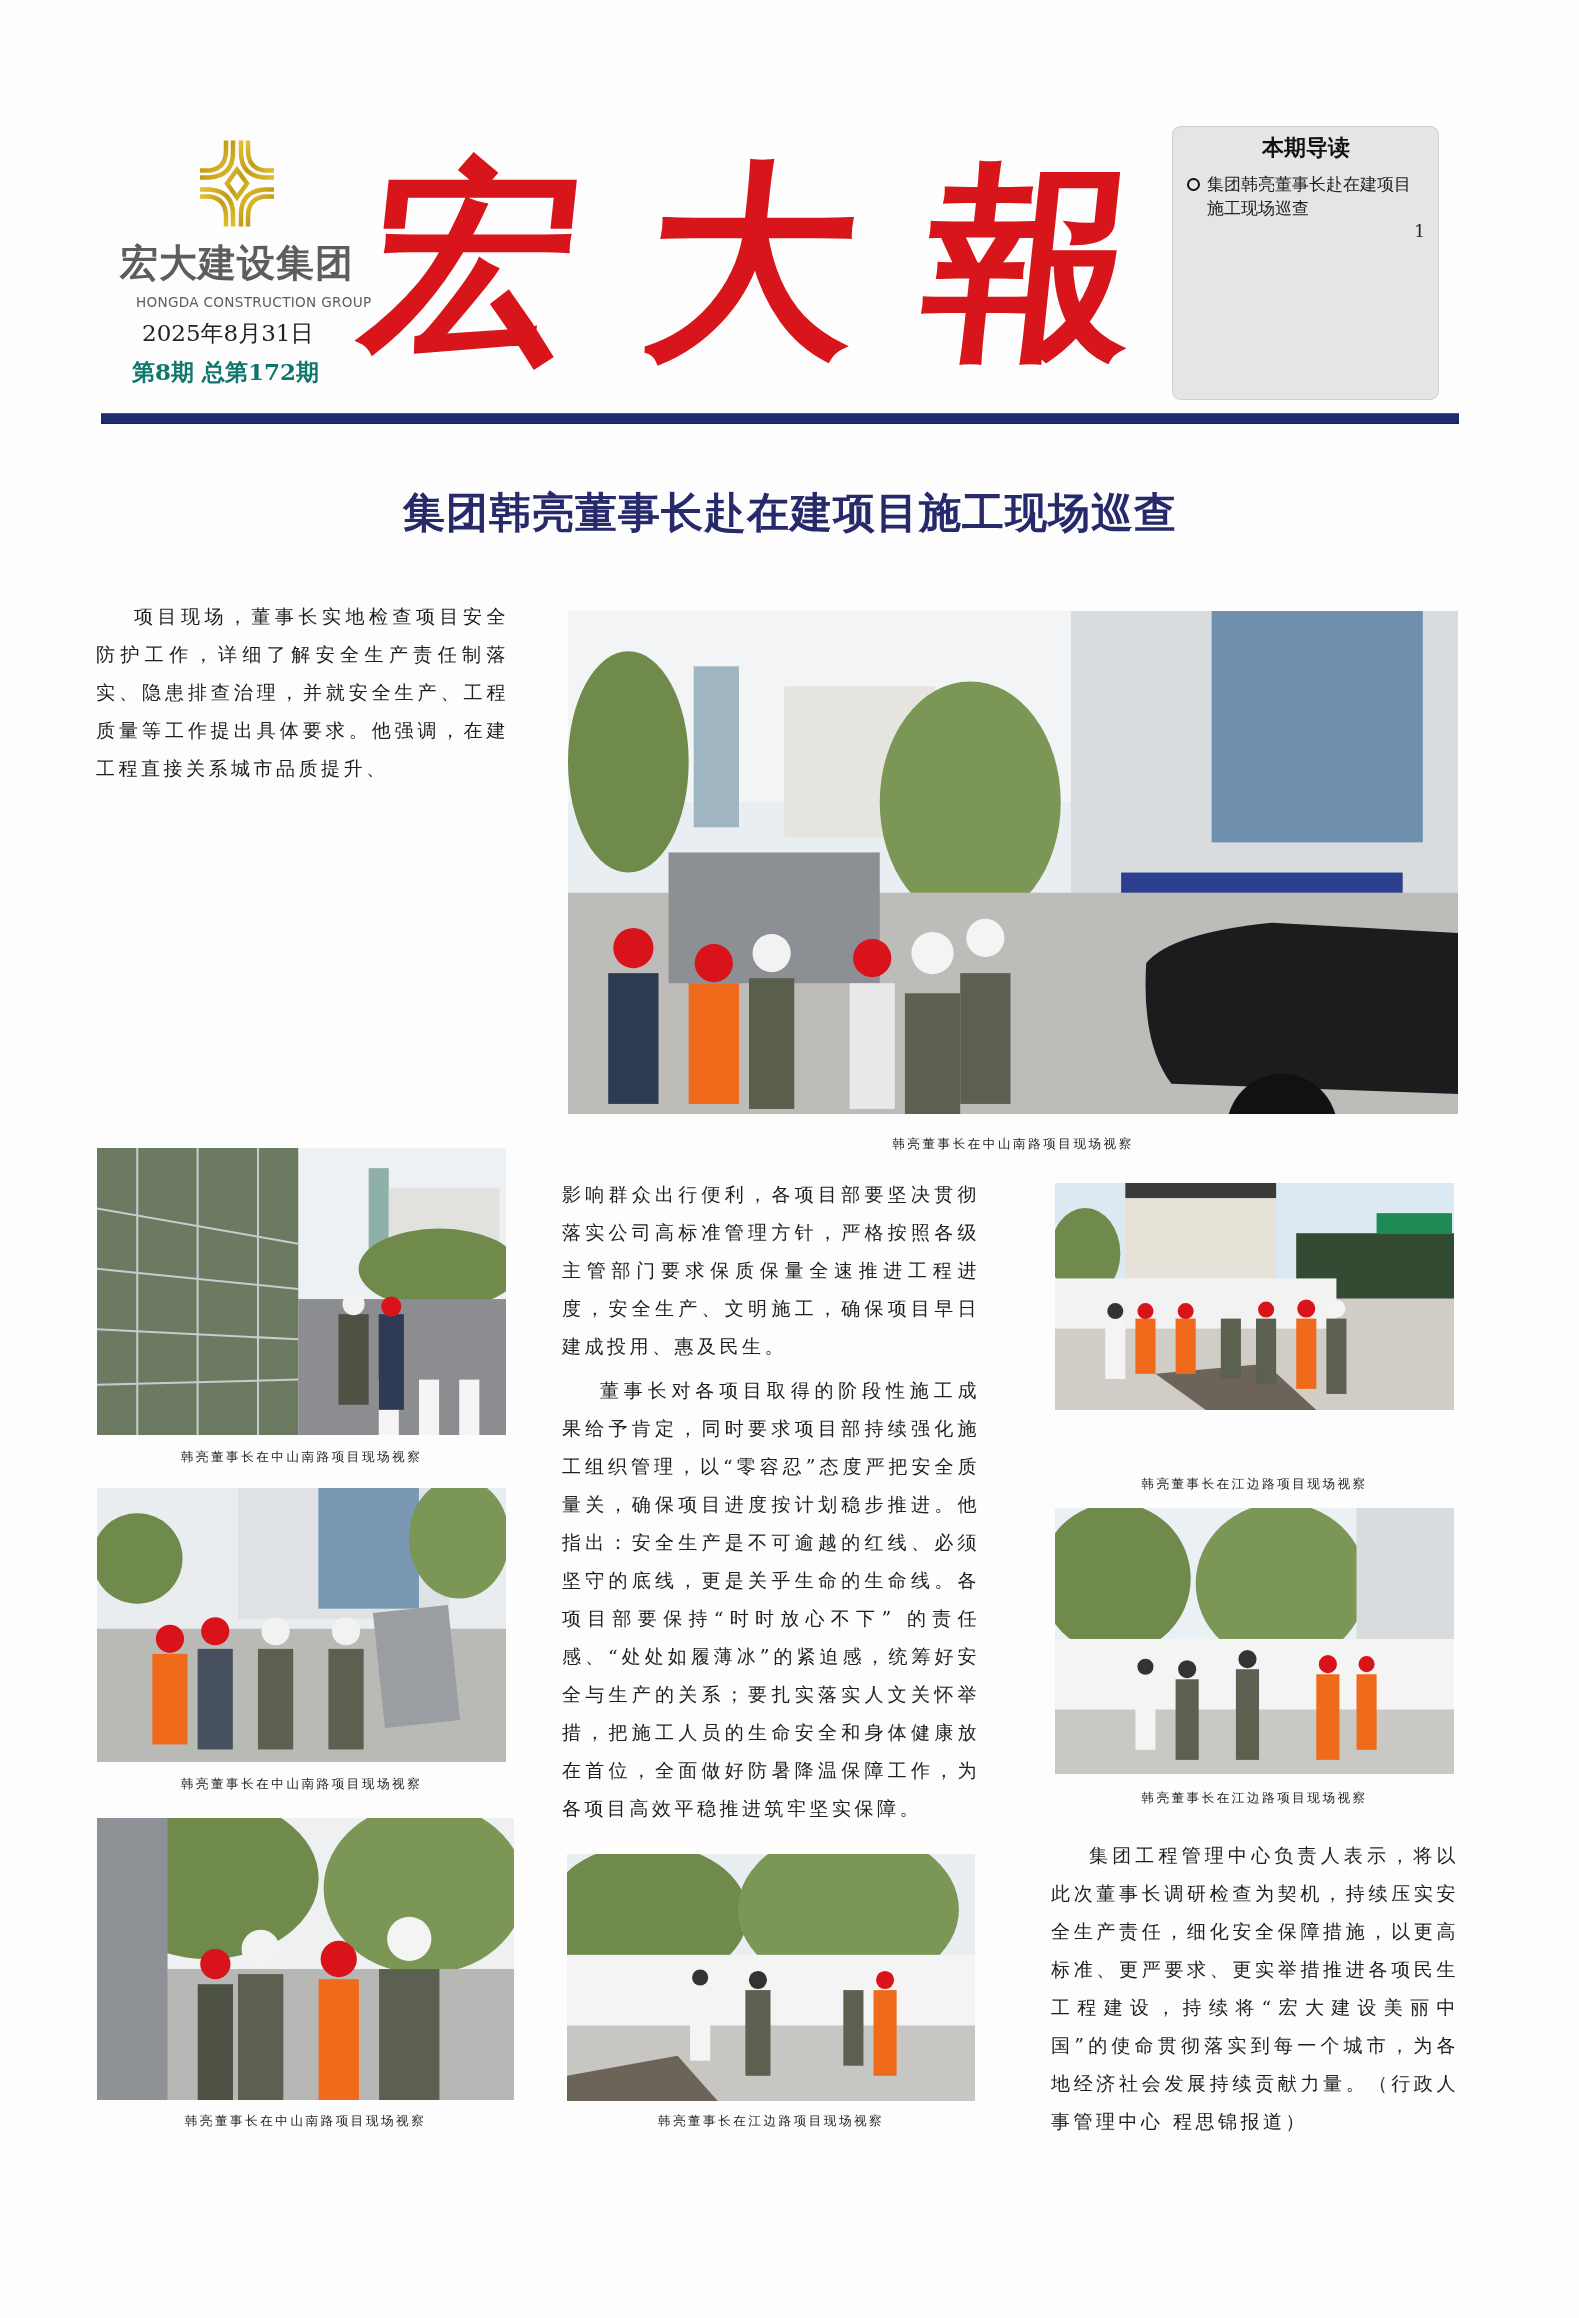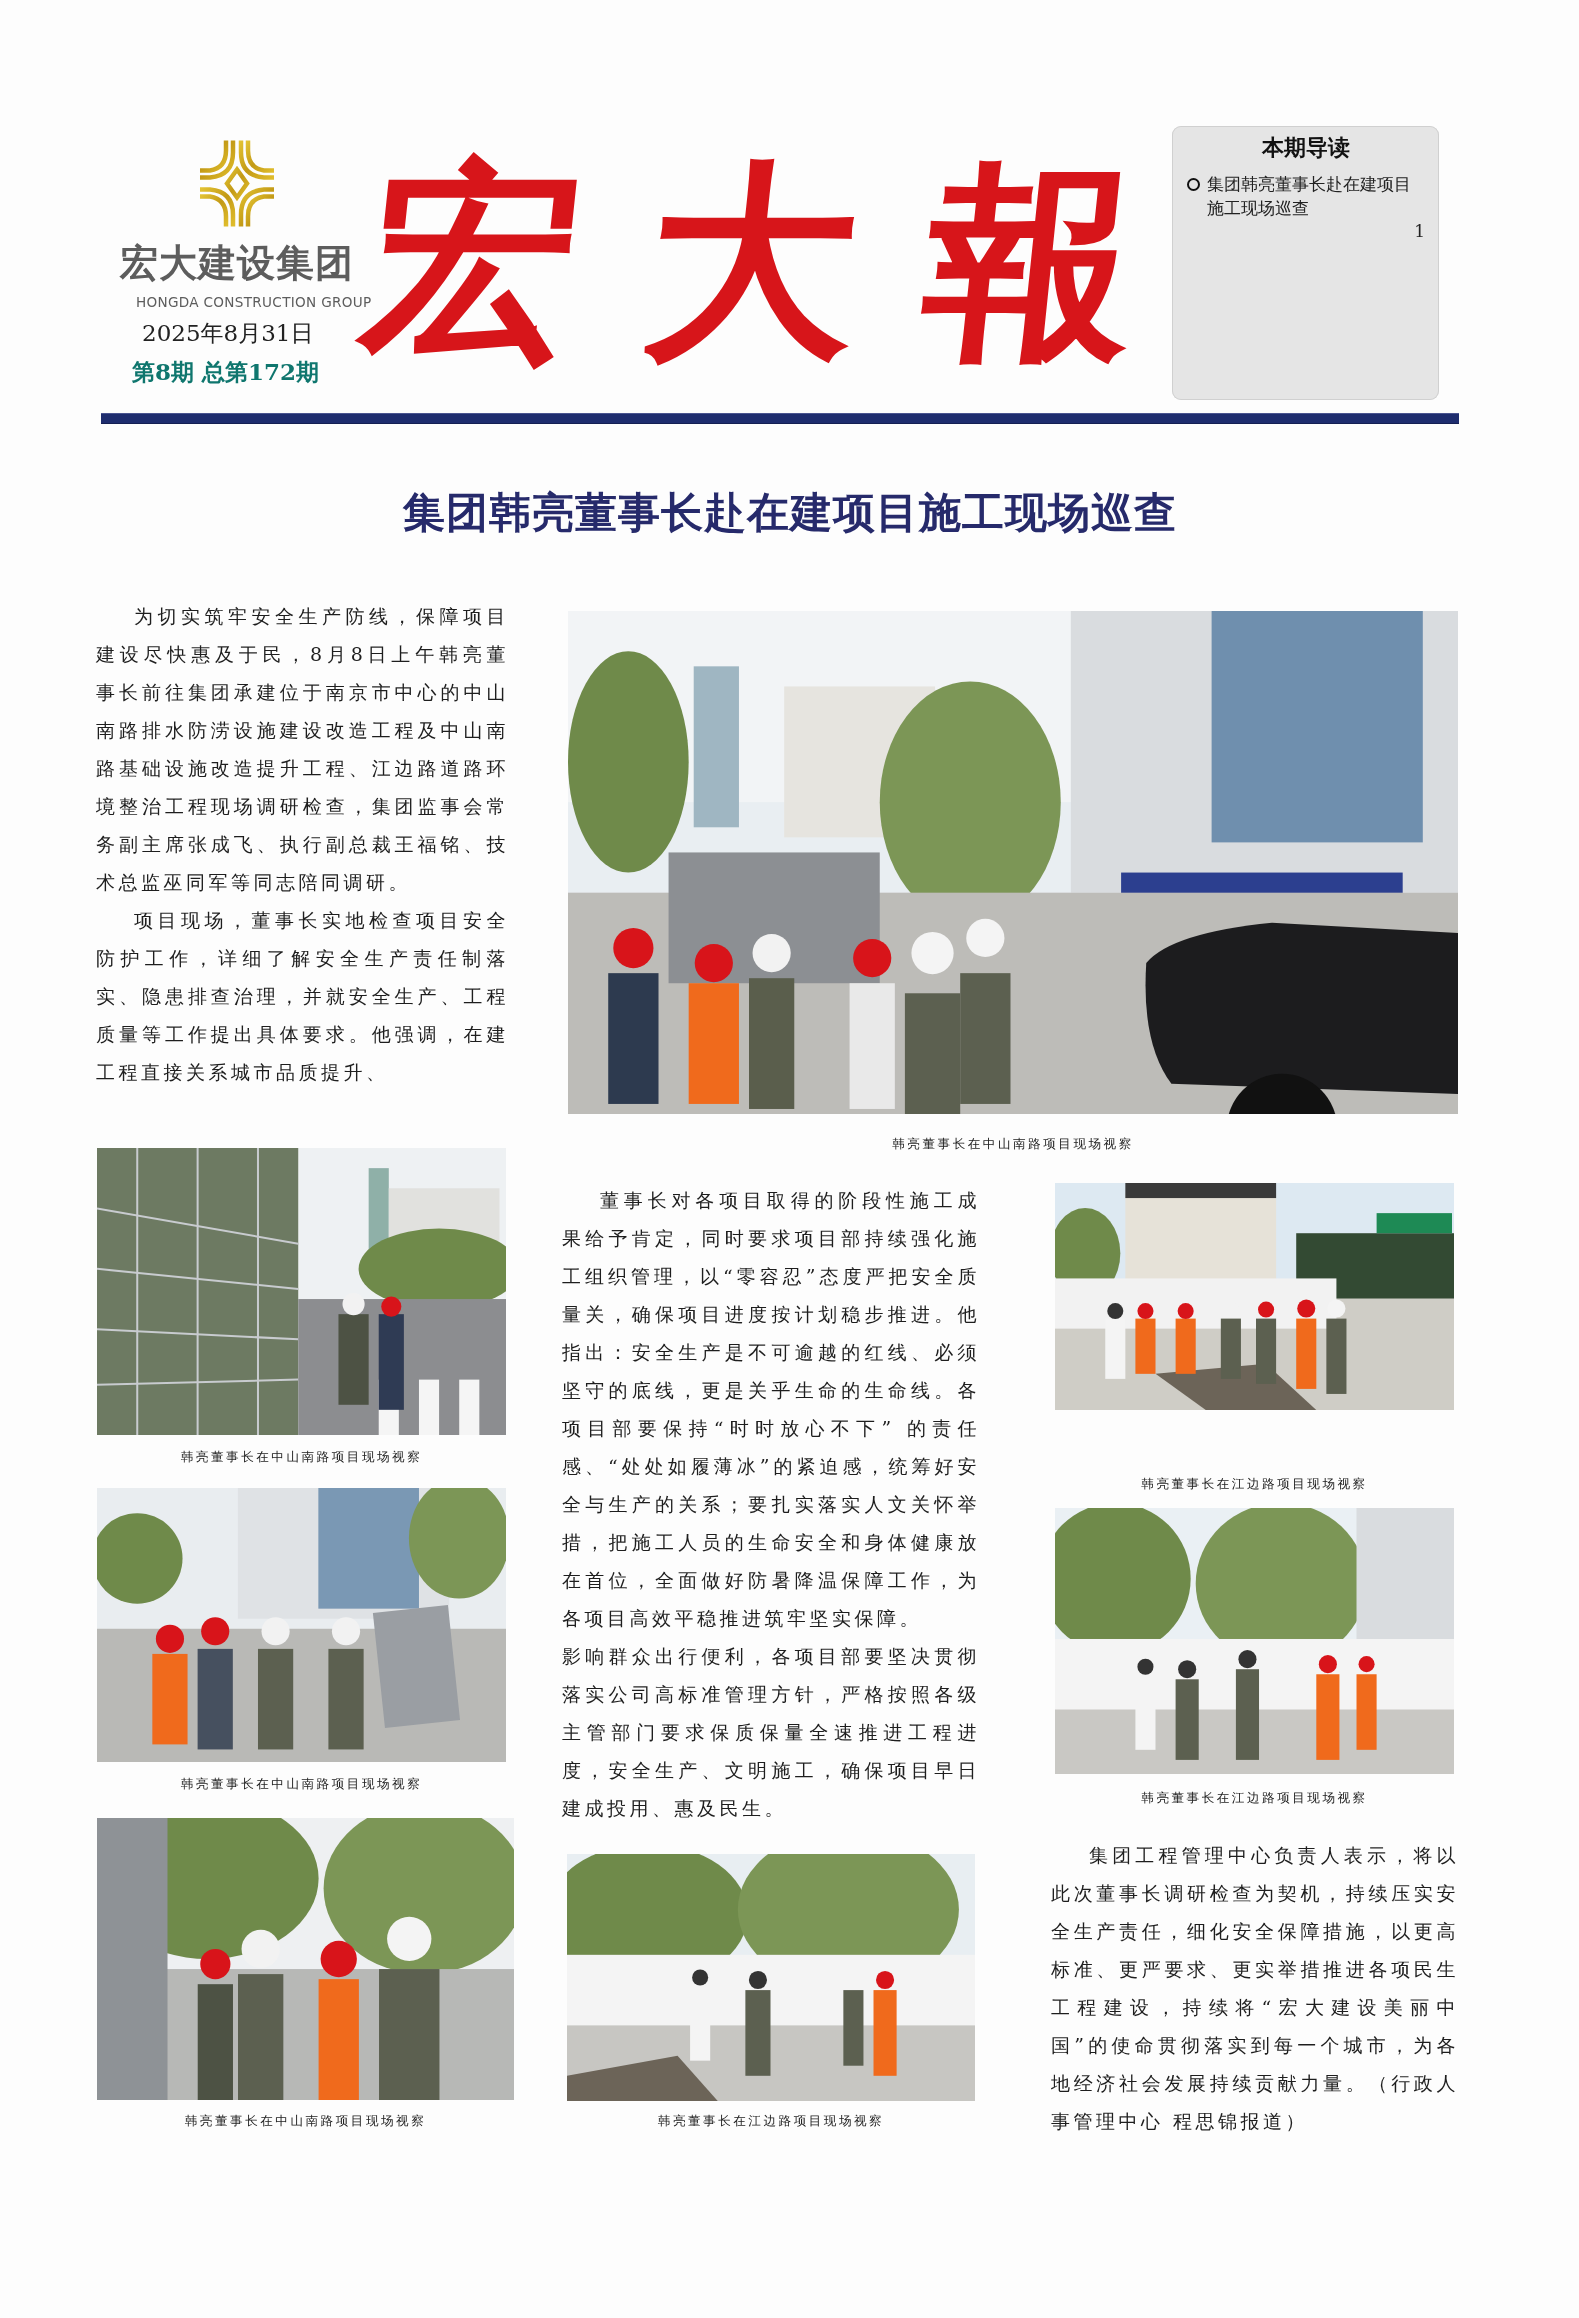--- a/index.html
+++ b/index.html
@@ -104,27 +104,26 @@
       <span class="toc-page">1</span>
     </div>
   </div>
 </div>
 
 <div class="abs masthead-rule"></div>
 
 <h1 class="abs headline">集团韩亮董事长赴在建项目施工现场巡查</h1>
 
 <div class="abs col1-text">
-  <p class="para indent">为切实筑牢安全生产防线，保障项目建设尽快惠及于民，8月8日上午韩亮董事长前往集团承建位于南京市中心的中山南路排水防涝设施建设改造工程及中山南路基础设施改造提升工程、江边路道路环境整治工程现场调研检查，集团监事会常务副主席张成飞、执行副总裁王福铭、技术总监巫同军等同志陪同调研。</p>
   <p class="para indent">项目现场，董事长实地检查项目安全防护工作，详细了解安全生产责任制落实、隐患排查治理，并就安全生产、工程质量等工作提出具体要求。他强调，在建工程直接关系城市品质提升、</p>
 </div>
 
 <div class="abs col2-text">
+  <p class="para">影响群众出行便利，各项目部要坚决贯彻落实公司高标准管理方针，严格按照各级主管部门要求保质保量全速推进工程进度，安全生产、文明施工，确保项目早日建成投用、惠及民生。</p>
   <p class="para indent" style="margin-top:6px">董事长对各项目取得的阶段性施工成果给予肯定，同时要求项目部持续强化施工组织管理，以“零容忍”态度严把安全质量关，确保项目进度按计划稳步推进。他指出：安全生产是不可逾越的红线、必须坚守的底线，更是关乎生命的生命线。各项目部要保持“时时放心不下” 的责任感、“处处如履薄冰”的紧迫感，统筹好安全与生产的关系；要扎实落实人文关怀举措，把施工人员的生命安全和身体健康放在首位，全面做好防暑降温保障工作，为各项目高效平稳推进筑牢坚实保障。</p>
-  <p class="para">影响群众出行便利，各项目部要坚决贯彻落实公司高标准管理方针，严格按照各级主管部门要求保质保量全速推进工程进度，安全生产、文明施工，确保项目早日建成投用、惠及民生。</p>
 </div>
 
 <div class="abs col3-text">
   <p class="para indent">集团工程管理中心负责人表示，将以此次董事长调研检查为契机，持续压实安全生产责任，细化安全保障措施，以更高标准、更严要求、更实举措推进各项民生工程建设，持续将“宏大建设美丽中国”的使命贯彻落实到每一个城市，为各地经济社会发展持续贡献力量。（行政人事管理中心 程思锦报道）</p>
 </div>
 
 <div class="abs photo p-main">
   <svg viewBox="0 0 1770 1000" preserveAspectRatio="none">
     <rect width="1770" height="1000" fill="#e9eef2"></rect>
     <rect x="0" y="0" width="1770" height="380" fill="#f2f4f6"></rect>

